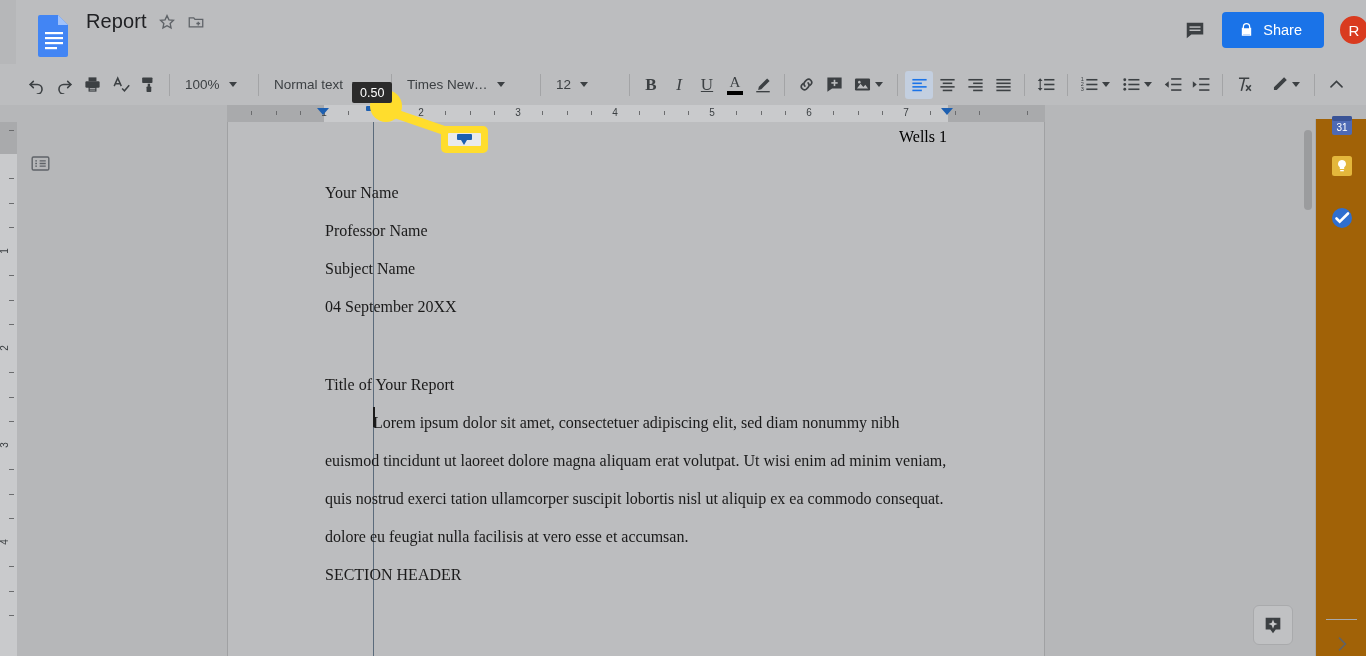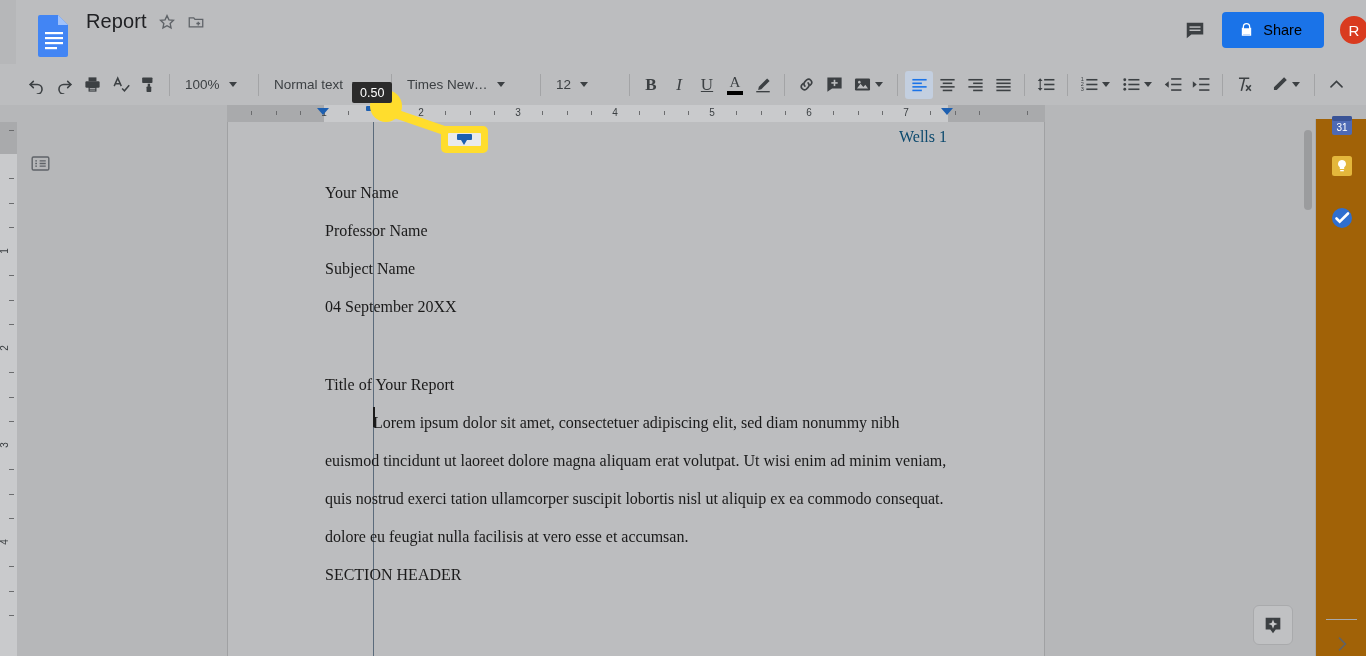--- a/index.html
+++ b/index.html
@@ -21,21 +21,21 @@
   .star-icon, .folder-icon { width: 18px; height: 18px; color: #5f6368; display: block; }
 
   .menubar { position: absolute; left: 70px; top: 38px; display: flex; align-items: center; gap: 17px; }
   .menu-item { font-size: 13.5px; color: #202124; cursor: pointer; padding: 1px 2px; border-radius: 3px; }
   .saving-text { font-size: 13px; color: #5f6368; text-decoration: underline; margin-left: 16px; cursor: pointer; }
 
   .topright { position: absolute; right: 12px; top: 12px; display: flex; align-items: center; gap: 14px; }
   .comment-btn { width: 26px; height: 26px; color: #3c4043; display: flex; align-items: center; justify-content: center; cursor: pointer; border-radius: 50%; }
   .share-btn {
     display: flex; align-items: center; gap: 9px;
-    background: #1a73e8; color: #000000; border: none; border-radius: 4px;
+    background: #1a73e8; color: #ffffff; border: none; border-radius: 4px;
     height: 36px; padding: 0 22px 1px 17px; font-size: 14.5px; cursor: pointer;
     font-family: "Liberation Sans", sans-serif;
   }
   .share-btn svg { width: 15px; height: 15px; }
   .avatar {
     width: 32px; height: 32px; border-radius: 50%; background: #d93b1f;
     color: #fff; font-size: 15px; display: flex; align-items: center; justify-content: center;
     cursor: pointer; border: 2px solid #bcbdbf;
   }
 
@@ -76,21 +76,21 @@
   .outline-btn {
     position: absolute; left: 8px; top: 26px; width: 30px; height: 30px;
     display: flex; align-items: center; justify-content: center;
     color: #5f6368; cursor: pointer; border-radius: 4px;
   }
   .page {
     position: absolute; left: 210px; top: 0; width: 818px; min-height: 534px;
     background: #bcbdbf; border-left: 1px solid #a0a1a3; border-right: 1px solid #a0a1a3;
     font-family: "Liberation Serif", serif;
   }
-  .header-right { position: absolute; right: 97px; top: 6px; font-size: 16px; color: #0c4a6e; }
+  .header-right { position: absolute; right: 97px; top: 6px; font-size: 16px; color: #000000; }
   .body { position: absolute; left: 97px; top: 52px; width: 624px; }
   .pline { font-size: 16px; color: #1a1a1a; line-height: 38px; white-space: pre; }
   .pline.center { }
   .pline.indent { text-indent: 48px; }
   .gap-sm { height: 40px; }
   .caret-guide { position: absolute; left: 145px; top: 0; width: 1px; height: 534px; background: #5b6b7b; }
   .text-caret { position: absolute; left: 145px; top: 285px; width: 1.6px; height: 20px; background: #1a1a1a; }
 
   
   .vscroll { position: absolute; right: 51px; top: 105px; width: 15px; height: 551px; background: #b6b7b9; }

